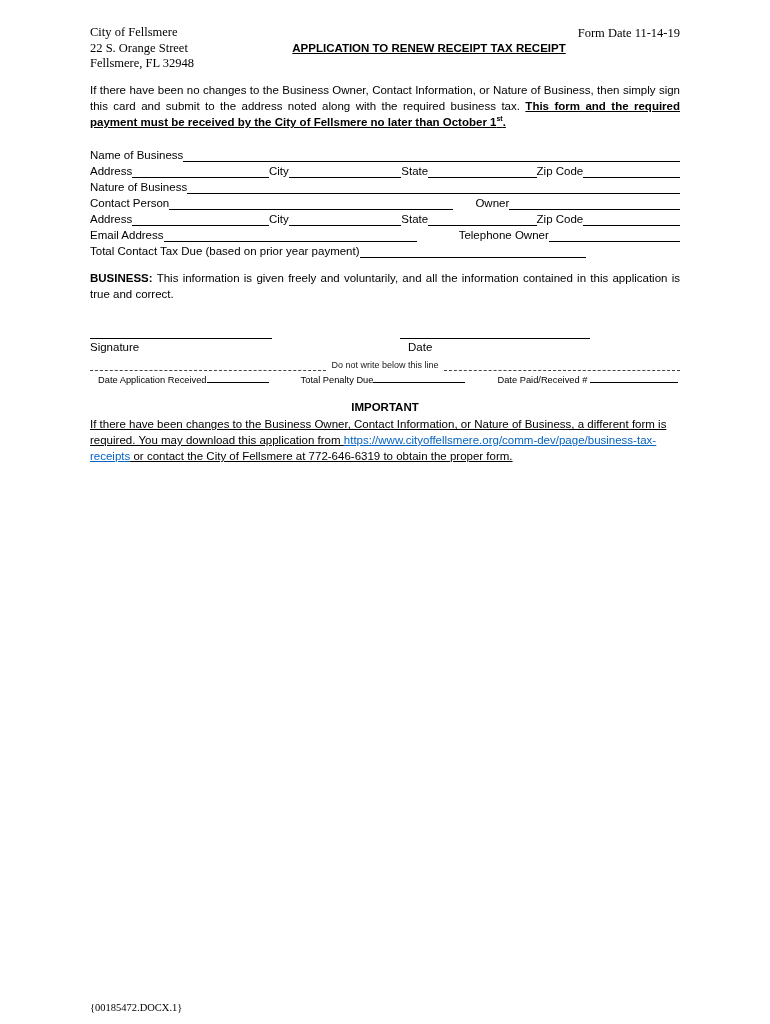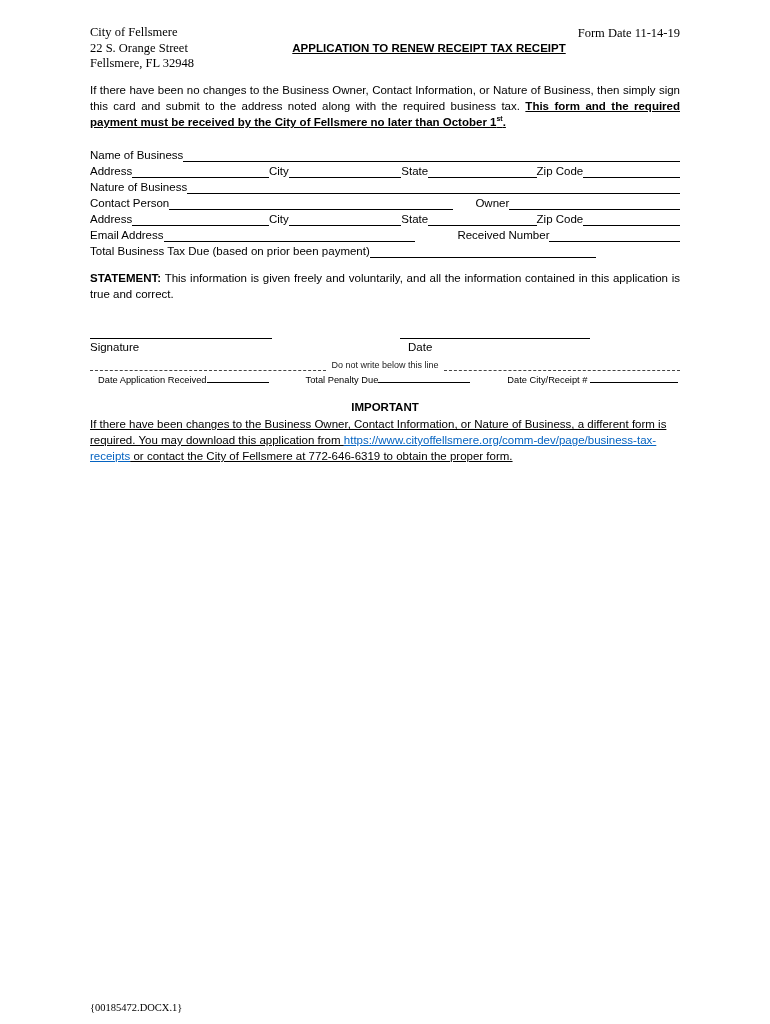--- a/index.html
+++ b/index.html
@@ -114,33 +114,33 @@
       <span class="fline" style="flex:107 0 0;"></span>
       <span class="lbl">State</span>
       <span class="fline" style="flex:103 0 0;"></span>
       <span class="lbl">Zip Code</span>
       <span class="fline" style="flex:92 0 0;"></span>
     </div>
 
     <div class="frow">
       <span class="lbl">Email Address</span>
       <span class="fline" style="flex:247 0 0; margin-right:42px;"></span>
-      <span class="lbl">Received Number</span>
+      <span class="lbl">Telephone Owner</span>
       <span class="fline" style="flex:128 0 0;"></span>
     </div>
 
     <div class="frow">
-      <span class="lbl">Total Business Tax Due (based on prior been payment)</span>
+      <span class="lbl">Total Contact Tax Due (based on prior year payment)</span>
       <span class="fline" style="width:226px;"></span>
     </div>
 
   </div>
 
   <div class="statement">
-    <span style="font-weight:bold;">STATEMENT:</span><span> This information is given freely and voluntarily, and all the information contained in this application is true and correct.</span>
+    <span style="font-weight:bold;">BUSINESS:</span><span> This information is given freely and voluntarily, and all the information contained in this application is true and correct.</span>
   </div>
 
   <div class="sig-lines">
     <span class="sig-line s1"></span>
     <span class="sig-line s2"></span>
   </div>
   <div class="sig-labels">
     <span>Signature</span>
     <span class="date">Date</span>
   </div>
@@ -152,21 +152,21 @@
   </div>
 
   <div class="office-row">
     <span>
       <span>Date Application Received</span><span class="uline" style="width:62px;"></span>
     </span>
     <span>
       <span>Total Penalty Due</span><span class="uline" style="width:92px;"></span>
     </span>
     <span>
-      <span>Date City/Receipt  #</span> <span class="uline" style="width:88px;"></span>
+      <span>Date Paid/Received  #</span> <span class="uline" style="width:88px;"></span>
     </span>
   </div>
 
   <div class="important-head">IMPORTANT</div>
   <div class="important-body">
     <span>If there have been changes to the Business Owner, Contact Information, or Nature of Business, a different form is required.  You may download this application from </span><a class="doc-link" id="doc-link" style="color: rgb(5, 99, 193);">https://www.cityoffellsmere.org/comm-dev/page/business-tax-receipts</a><span> or contact the City of Fellsmere at 772-646-6319 to obtain the proper form.</span>
   </div>
 
 </div>
 

